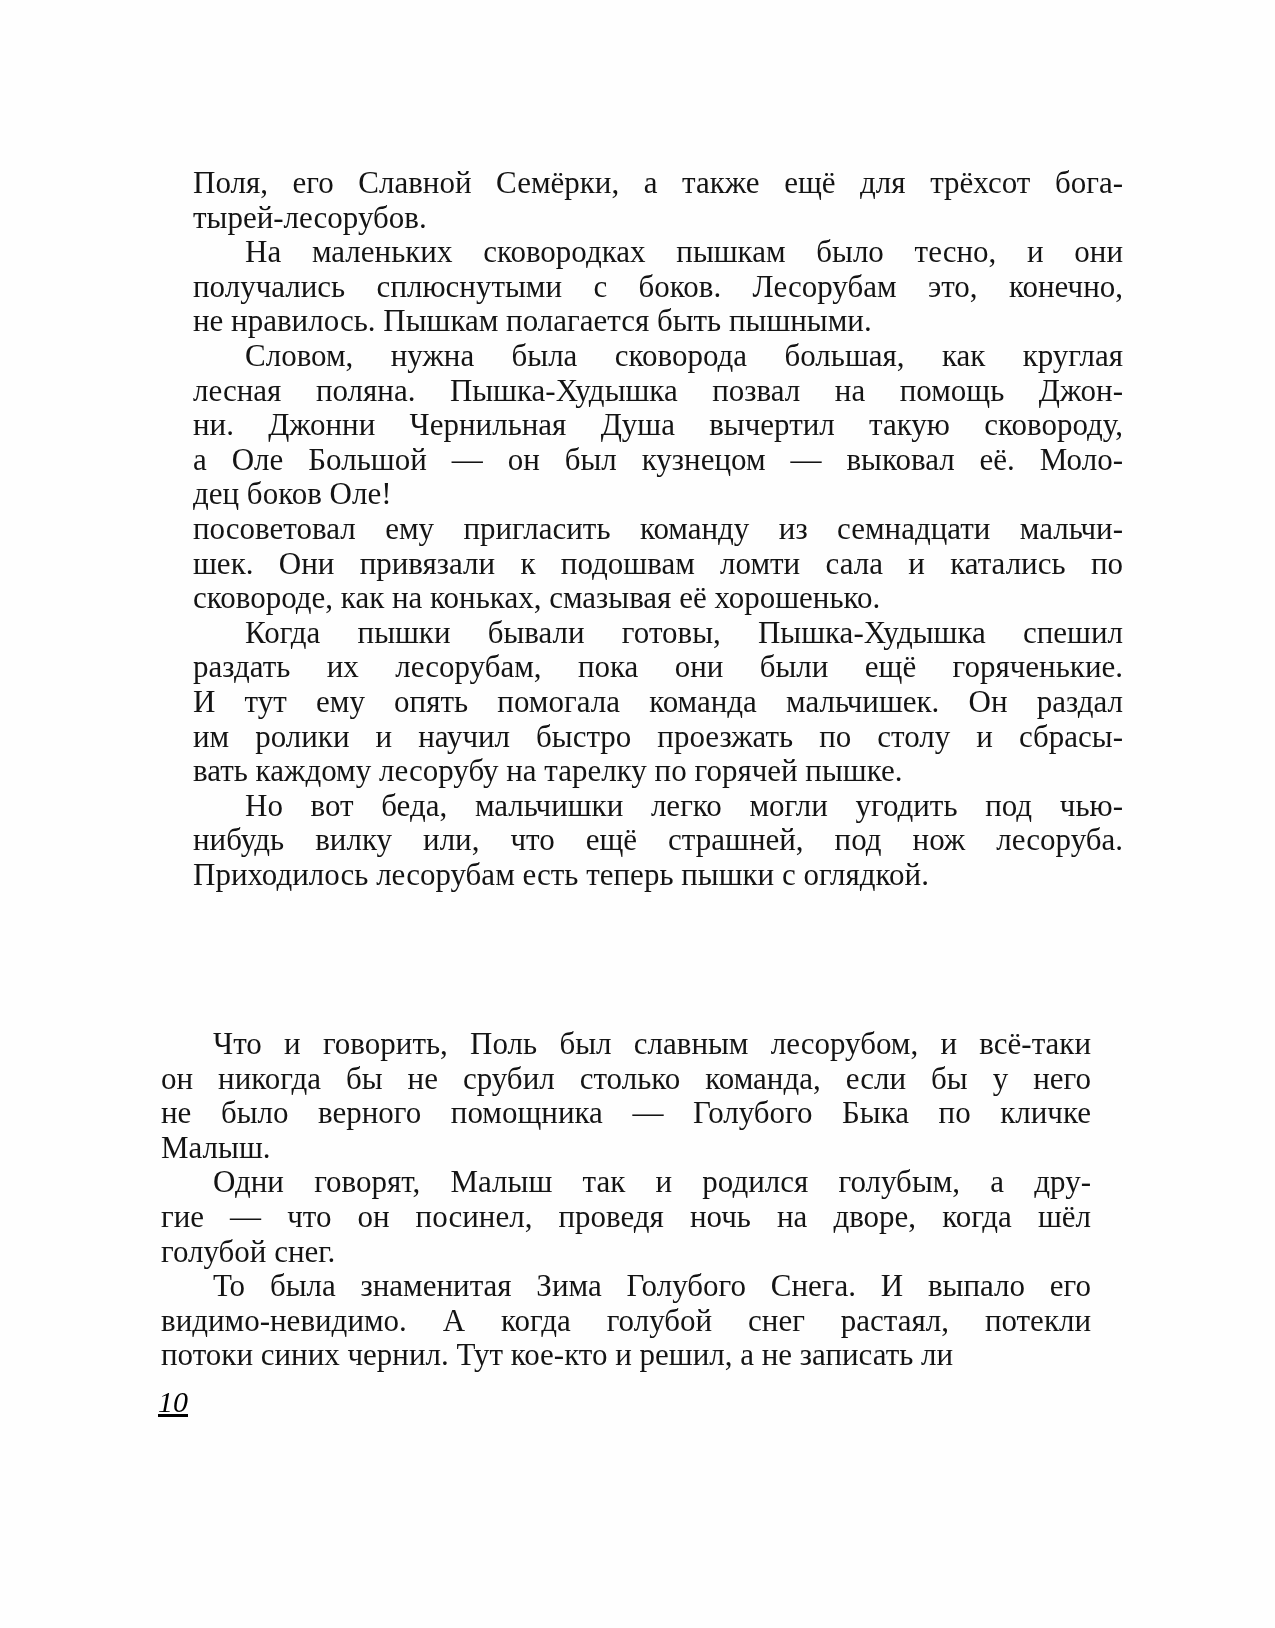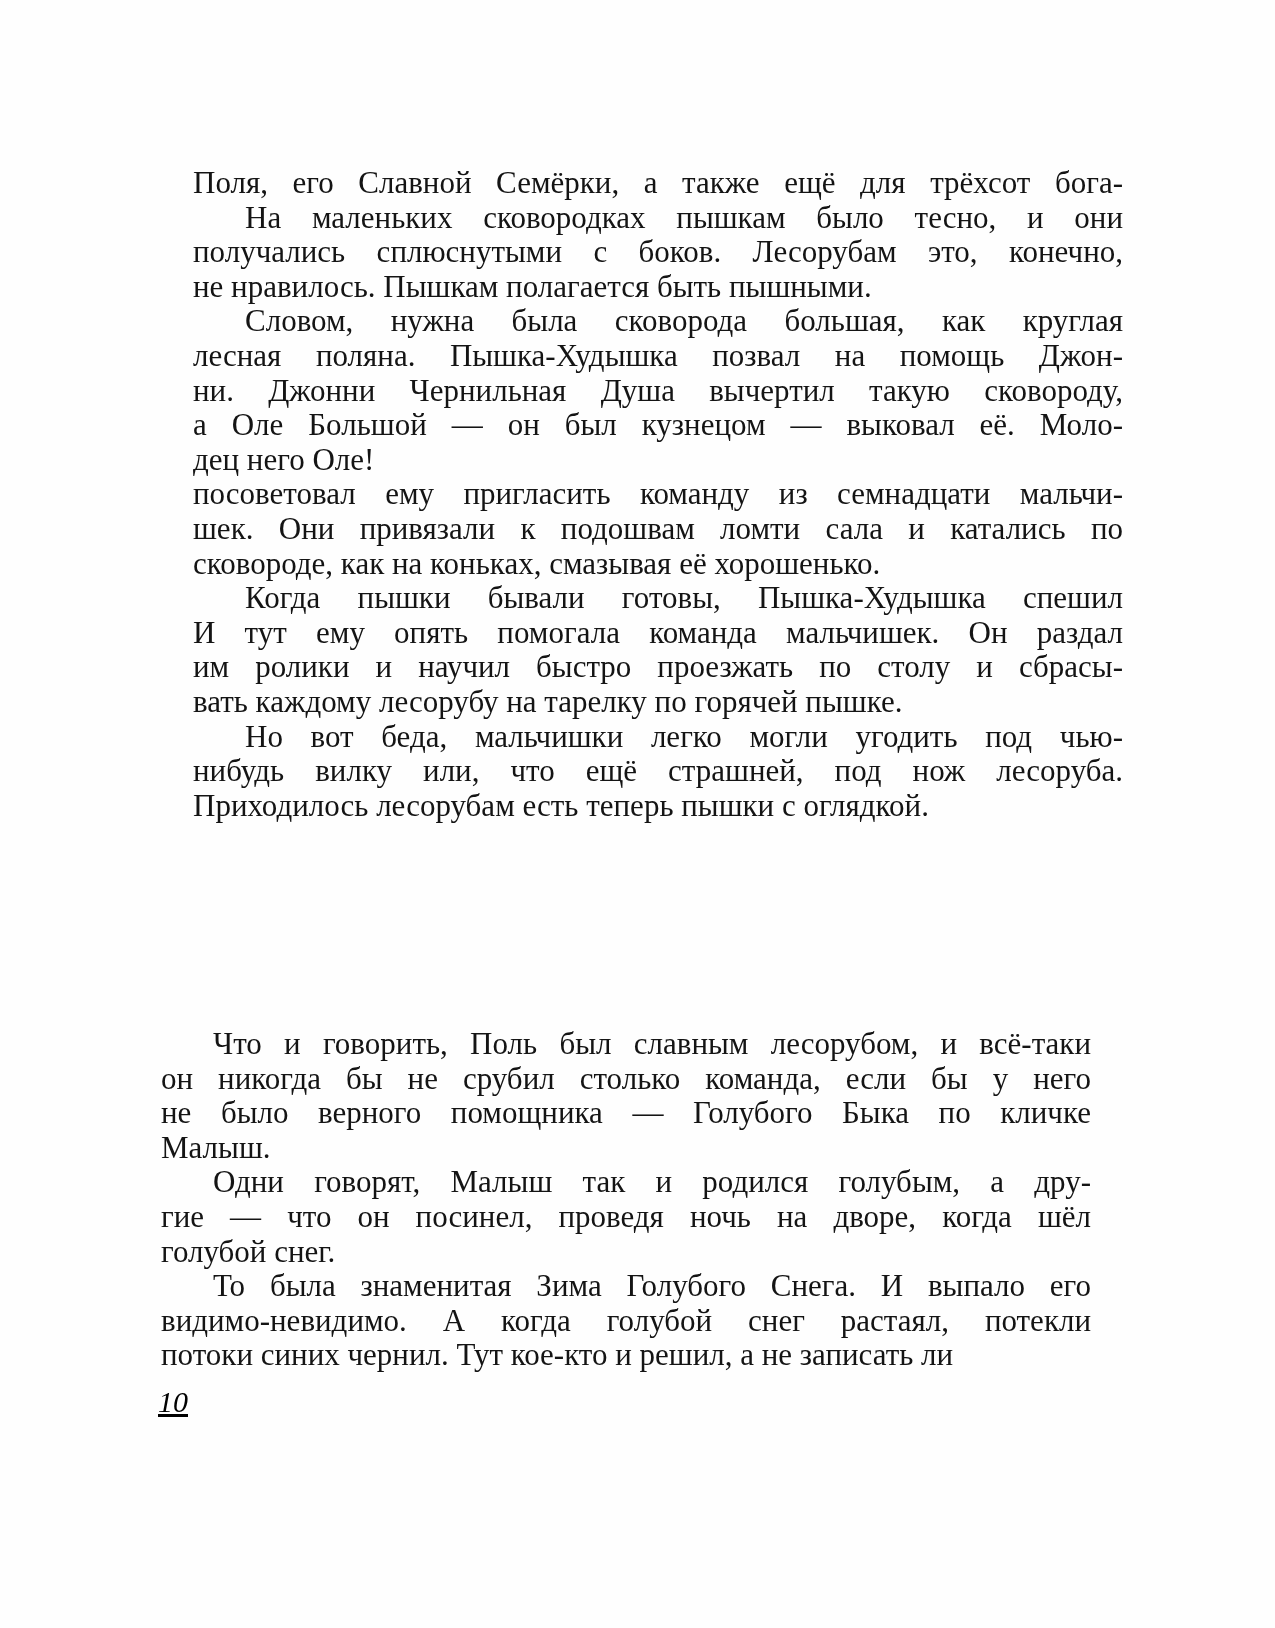--- a/index.html
+++ b/index.html
@@ -57,40 +57,42 @@
       text-decoration: underline;
     }
   </style>
 </head>
 <body>
 
 <div class="page">
   <div class="text-block" id="block-1">
       <div class="paragraph">
         <span class="line">Поля, его Славной Семёрки, а также ещё для трёхсот бога-</span>
+        <span class="line last">тырей-лесорубов.</span>
       </div>
       <div class="paragraph">
         <span class="line indent">На маленьких сковородках пышкам было тесно, и они</span>
         <span class="line">получались сплюснутыми с боков. Лесорубам это, конечно,</span>
         <span class="line last">не нравилось. Пышкам полагается быть пышными.</span>
       </div>
       <div class="paragraph">
         <span class="line indent">Словом, нужна была сковорода большая, как круглая</span>
         <span class="line">лесная поляна. Пышка-Худышка позвал на помощь Джон-</span>
         <span class="line">ни. Джонни Чернильная Душа вычертил такую сковороду,</span>
         <span class="line">а Оле Большой — он был кузнецом — выковал её. Моло-</span>
-        <span class="line last">дец него Оле!</span>
+        <span class="line last">дец боков Оле!</span>
       </div>
       <div class="paragraph">
         <span class="line">посоветовал ему пригласить команду из семнадцати мальчи-</span>
         <span class="line">шек. Они привязали к подошвам ломти сала и катались по</span>
         <span class="line last">сковороде, как на коньках, смазывая её хорошенько.</span>
       </div>
       <div class="paragraph">
         <span class="line indent">Когда пышки бывали готовы, Пышка-Худышка спешил</span>
+        <span class="line">раздать их лесорубам, пока они были ещё горяченькие.</span>
         <span class="line">И тут ему опять помогала команда мальчишек. Он раздал</span>
         <span class="line">им ролики и научил быстро проезжать по столу и сбрасы-</span>
         <span class="line last">вать каждому лесорубу на тарелку по горячей пышке.</span>
       </div>
       <div class="paragraph">
         <span class="line indent">Но вот беда, мальчишки легко могли угодить под чью-</span>
         <span class="line">нибудь вилку или, что ещё страшней, под нож лесоруба.</span>
         <span class="line last">Приходилось лесорубам есть теперь пышки с оглядкой.</span>
       </div>
     </div>

